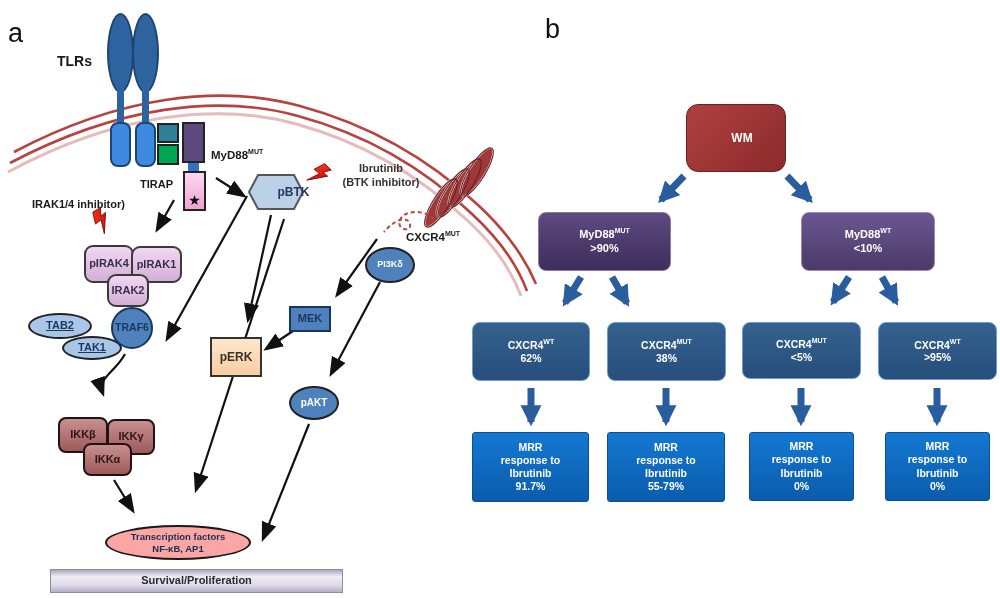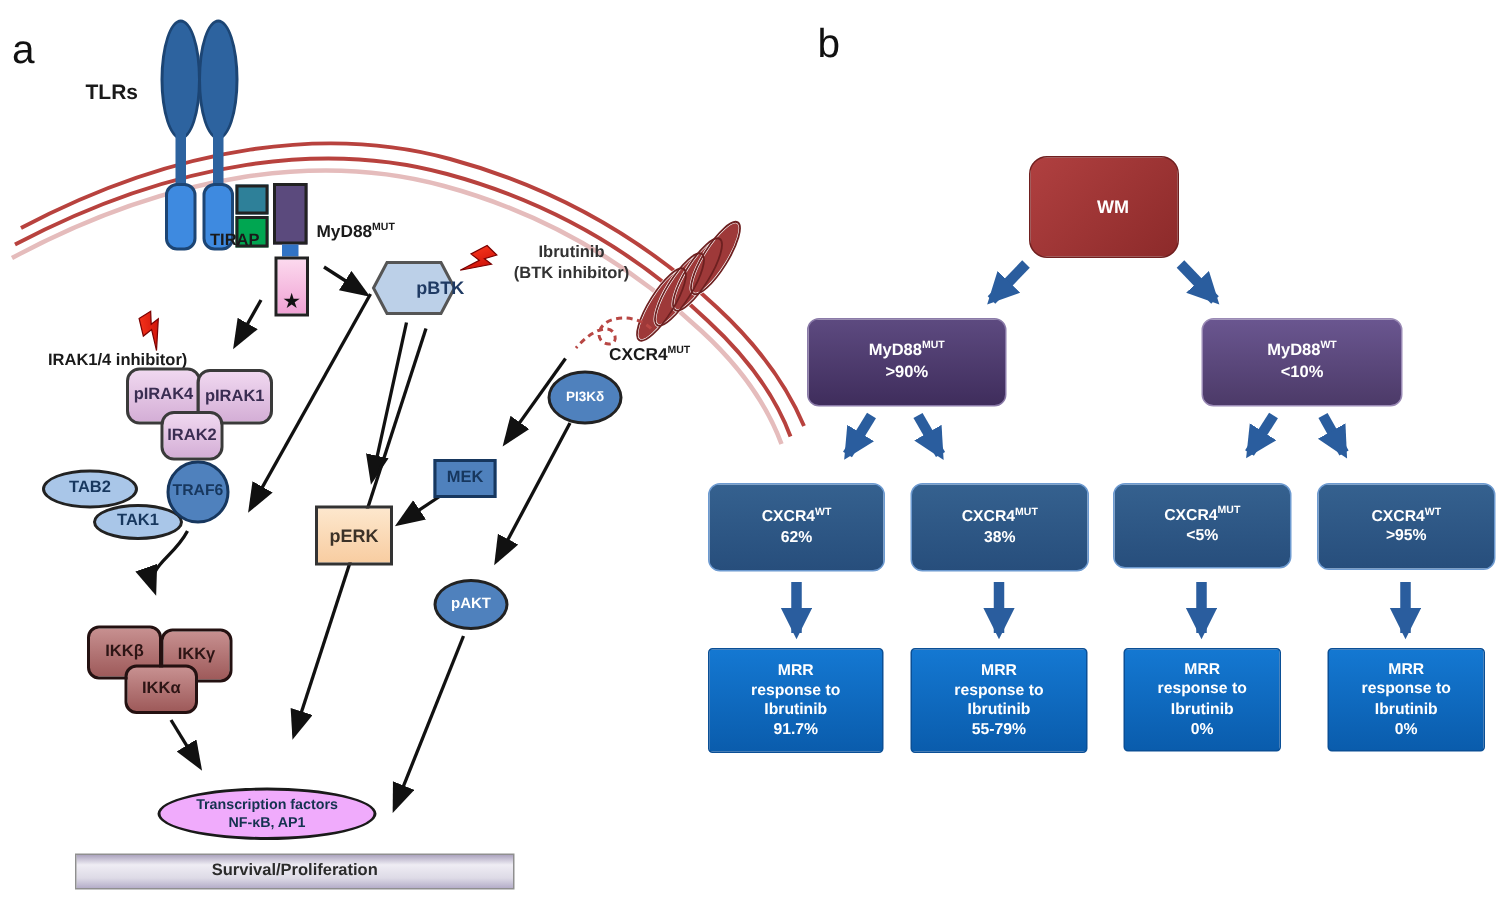--- a/index.html
+++ b/index.html
@@ -18,25 +18,25 @@
   .tirap-teal{width:22px;height:20px;background:#2e8099;border:2px solid #222;}
   .tirap-green{width:22px;height:21px;background:#00a651;border:2px solid #222;}
   .myd88-box{width:23px;height:41px;background:#5b4a7d;border:2px solid #222;}
   .myd88-link{width:11px;height:8px;background:#3173c4;}
   .myd88-pink{width:23px;height:40px;background:linear-gradient(#fcd9ee,#f0a2d4);border:2px solid #222;
               display:flex;align-items:flex-end;justify-content:center;}
   .star{font-size:14px;color:#111;line-height:1;padding-bottom:2px;}
   .mauve{background:linear-gradient(#f0d8f0,#d4aed6);border:2px solid #3a3a3a;border-radius:9px;
          color:#3a2d52;font-size:11px;}
   .blue-solid{background:#4f81bd;border:2px solid #17375e;color:#17375e;}
-  .lt-blue-ell{background:#a9c6e8;border:2px solid #222;border-radius:50%;color:#17375e;font-size:11px;}
+  .lt-blue-ell{background:#a9c6e8;border:2px solid #222;border-radius:50%;color:#17375e;font-size:11px;text-decoration:underline;}
   .ikk{background:linear-gradient(#c79090,#9e5a5a);border:2px solid #241111;border-radius:8px;
        color:#2d1515;font-size:11px;}
   .perk{background:linear-gradient(#fde7cd,#f8cda1);border:2px solid #333;color:#3c3228;font-size:12px;}
-  .tf-ell{background:#f0abfc;border:2.5px solid #1a1a1a;border-radius:50%;color:#14324f;font-size:9.5px;}
+  .tf-ell{background:#fca5a5;border:2.5px solid #1a1a1a;border-radius:50%;color:#14324f;font-size:9.5px;}
   .surv{background:linear-gradient(#aca4bf,#efedf4 30%,#dddae6 70%,#b5aec9);border:1px solid #8f8f8f;
         color:#2b2b2b;font-size:11px;}
   
   .b-node{color:#fff;border-radius:8px;font-size:10.5px;}
   .wm{background:linear-gradient(135deg,#b04040,#8c2a2a);border:1px solid #701f1f;border-radius:12px;font-size:12px;padding-left:12px;}
   .pur-dk{background:linear-gradient(#5d4a80,#3f2d5c);border:1px solid #8a7aa8;}
   .pur-lt{background:linear-gradient(#6a5690,#4c3a68);border:1px solid #9a8ab5;}
   .slate{background:linear-gradient(#35618f,#274e7c);border:1.5px solid #6d9ad0;}
   .mrr{background:linear-gradient(#1478d2,#0a5cac);border:1px solid #0a4f96;border-radius:3px;}
 </style>
@@ -121,33 +121,33 @@
 
   <div class="abs tlr-ecto" style="left:107px;top:13px;"></div>
   <div class="abs tlr-ecto" style="left:132px;top:13px;"></div>
   <div class="abs tlr-stem" style="left:117px;top:88px;"></div>
   <div class="abs tlr-stem" style="left:142px;top:88px;"></div>
   <div class="abs tlr-foot" style="left:110px;top:122px;"></div>
   <div class="abs tlr-foot" style="left:135px;top:122px;"></div>
 
   <div class="abs tirap-teal" style="left:157px;top:123px;"></div>
   <div class="abs tirap-green" style="left:157px;top:144px;"></div>
-  <div class="abs lbl" style="left:140px;top:154px;font-size:11px;">TIRAP</div>
+  <div class="abs lbl" style="left:140px;top:178px;font-size:11px;">TIRAP</div>
 
   <div class="abs myd88-box" style="left:182px;top:122px;"></div>
   <div class="abs myd88-link" style="left:188px;top:163px;"></div>
   <div class="abs myd88-pink" style="left:183px;top:171px;">
     <span class="star">★</span>
   </div>
   <div class="abs lbl" style="left:211px;top:148px;font-size:11.5px;"><span>MyD88</span><span class="sup">MUT</span></div>
 
   <div class="abs node" style="left:267px;top:181px;width:53px;height:22px;color:#1f3a63;font-size:12px;">pBTK</div>
   <div class="abs lbl" style="left:333px;top:161px;width:96px;font-size:11px;text-align:center;white-space:normal;line-height:1.3;color:#333;"><span>Ibrutinib</span><br><span>(BTK inhibitor)</span></div>
 
-  <div class="abs lbl" style="left:32px;top:198px;font-size:11px;margin-top:36px;">IRAK1/4 inhibitor)</div>
+  <div class="abs lbl" style="left:32px;top:198px;font-size:11px;">IRAK1/4 inhibitor)</div>
 
   <div class="abs node mauve" style="left:84px;top:245px;width:50px;height:38px;">pIRAK4</div>
   <div class="abs node mauve" style="left:131px;top:246px;width:51px;height:37px;">pIRAK1</div>
   <div class="abs node mauve" style="left:107px;top:274px;width:42px;height:33px;">IRAK2</div>
 
   <div class="abs node lt-blue-ell" style="left:28px;top:313px;width:64px;height:26px;">TAB2</div>
   <div class="abs node lt-blue-ell" style="left:62px;top:336px;width:60px;height:24px;">TAK1</div>
   <div class="abs node blue-solid" style="left:111px;top:307px;width:42px;height:42px;border-radius:50%;font-size:10.5px;">TRAF6</div>
 
   <div class="abs node perk" style="left:210px;top:337px;width:52px;height:40px;">pERK</div>

